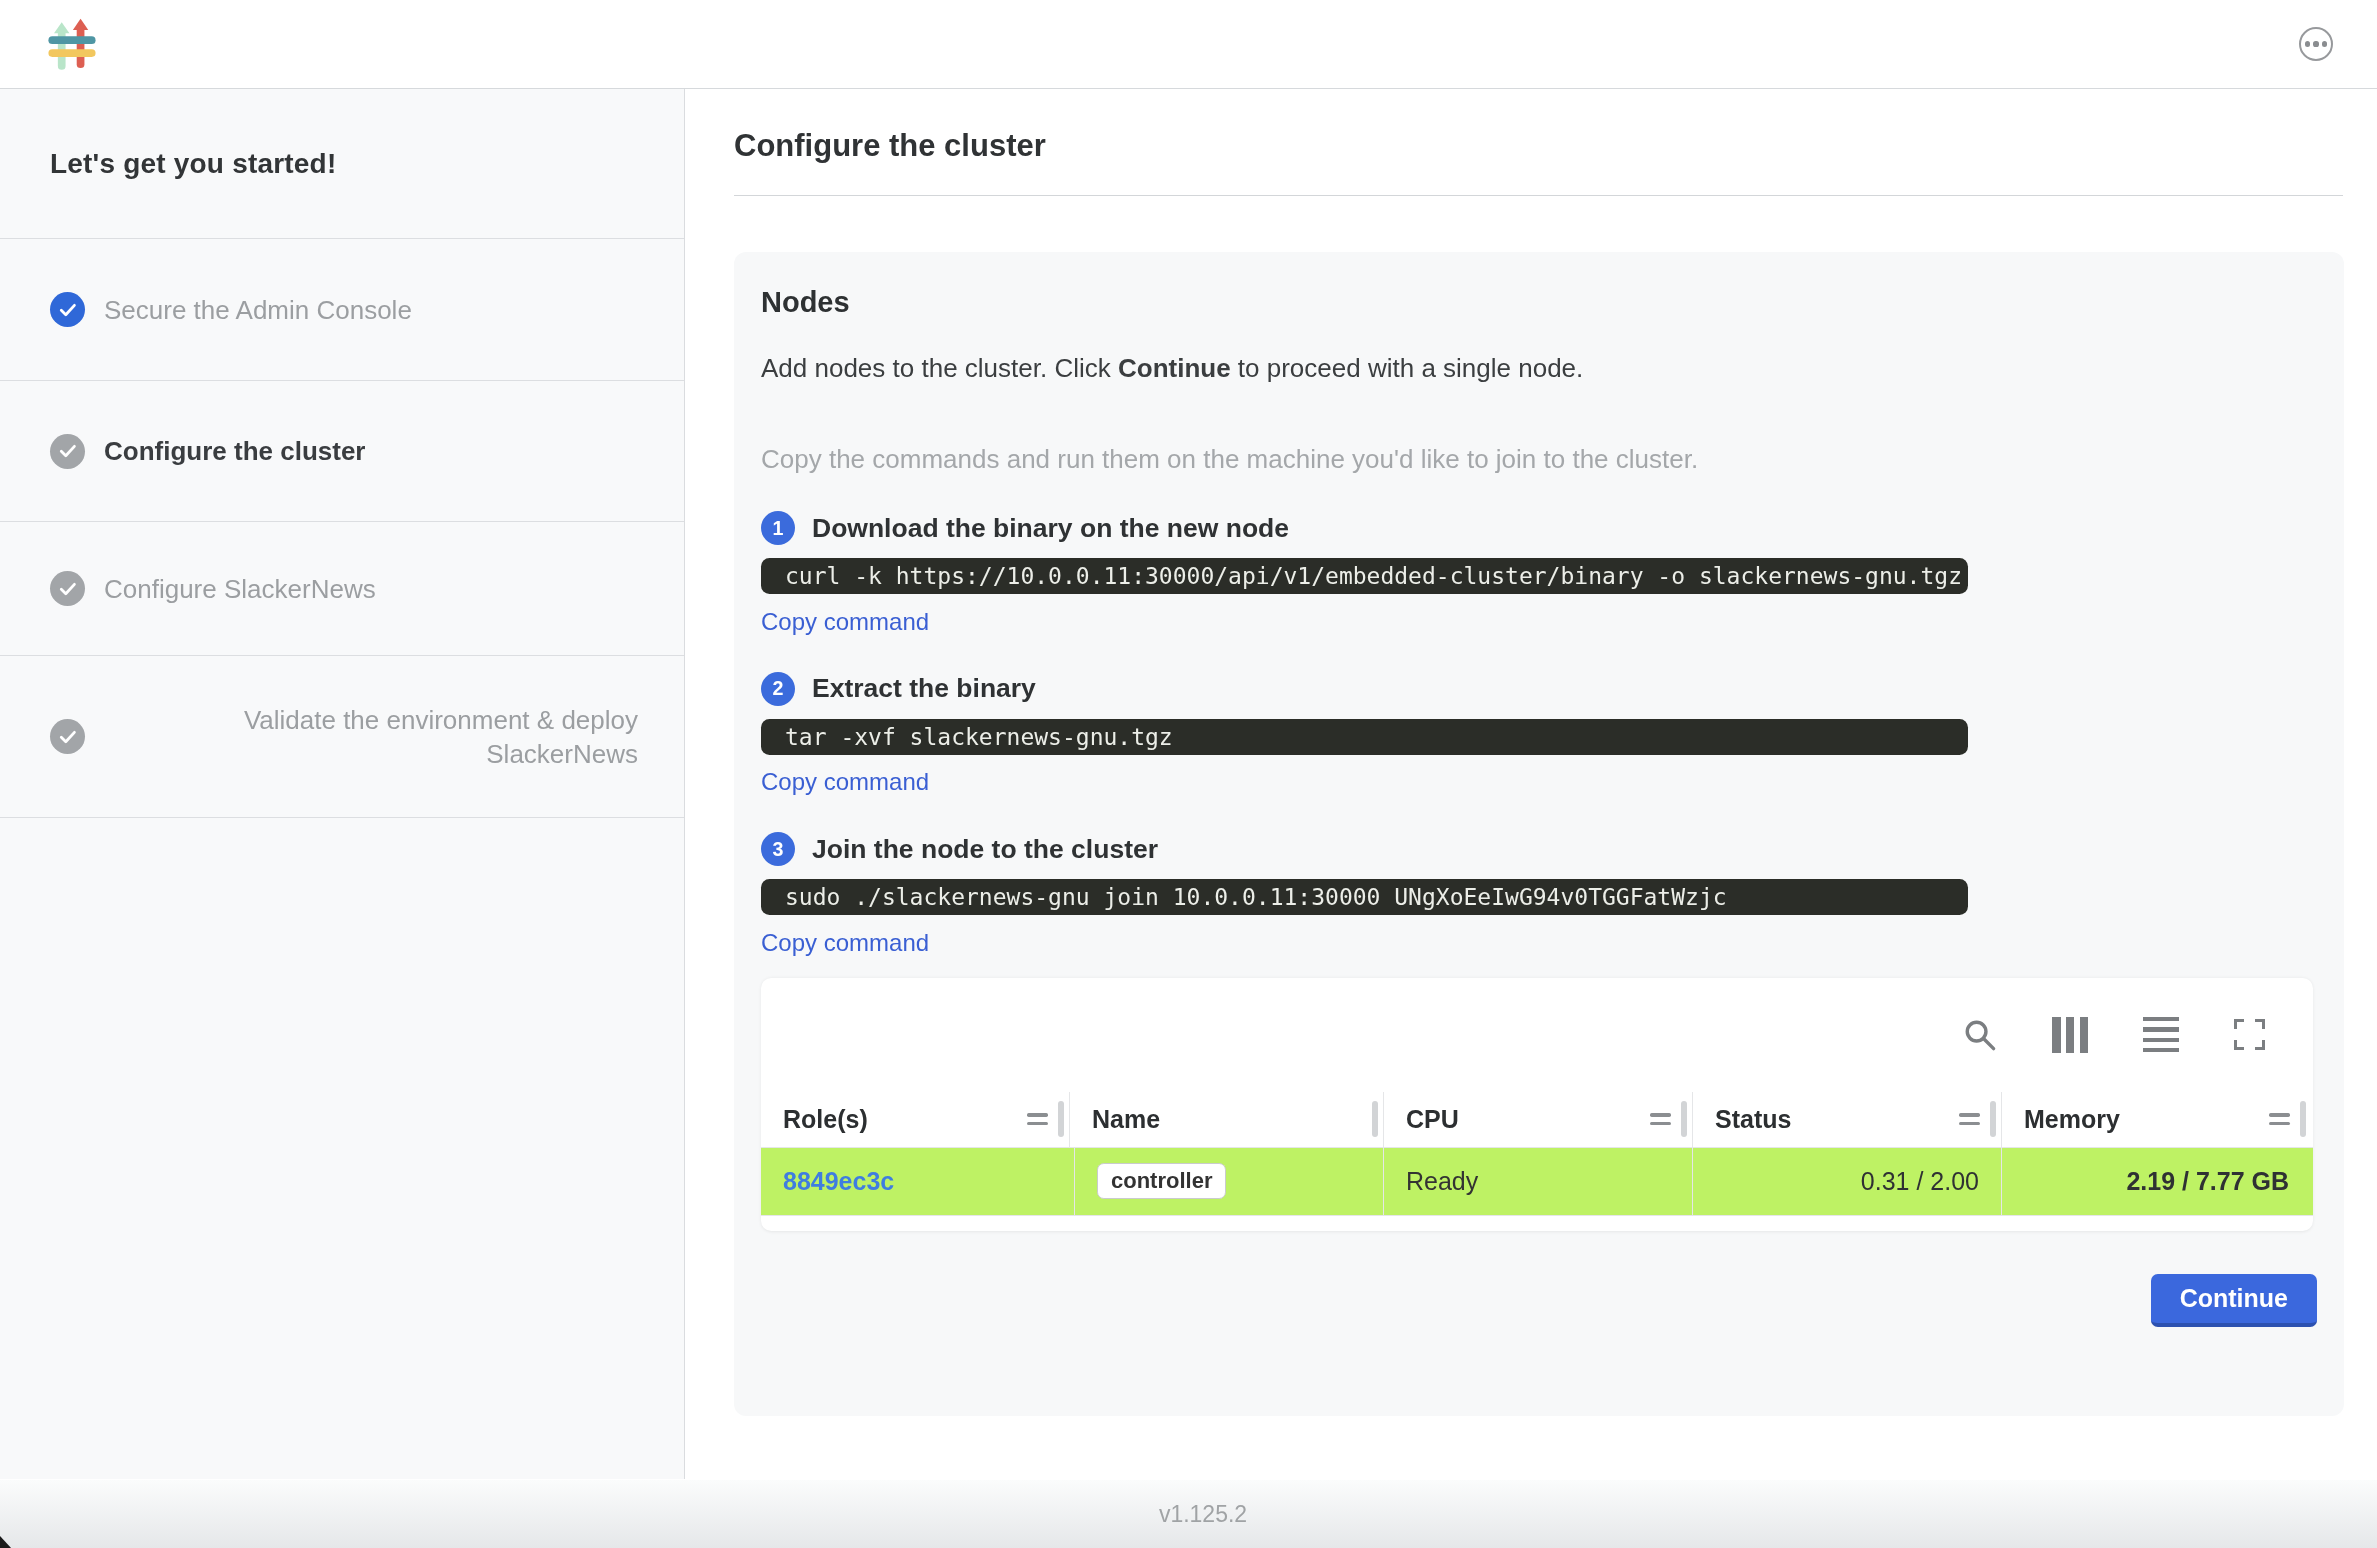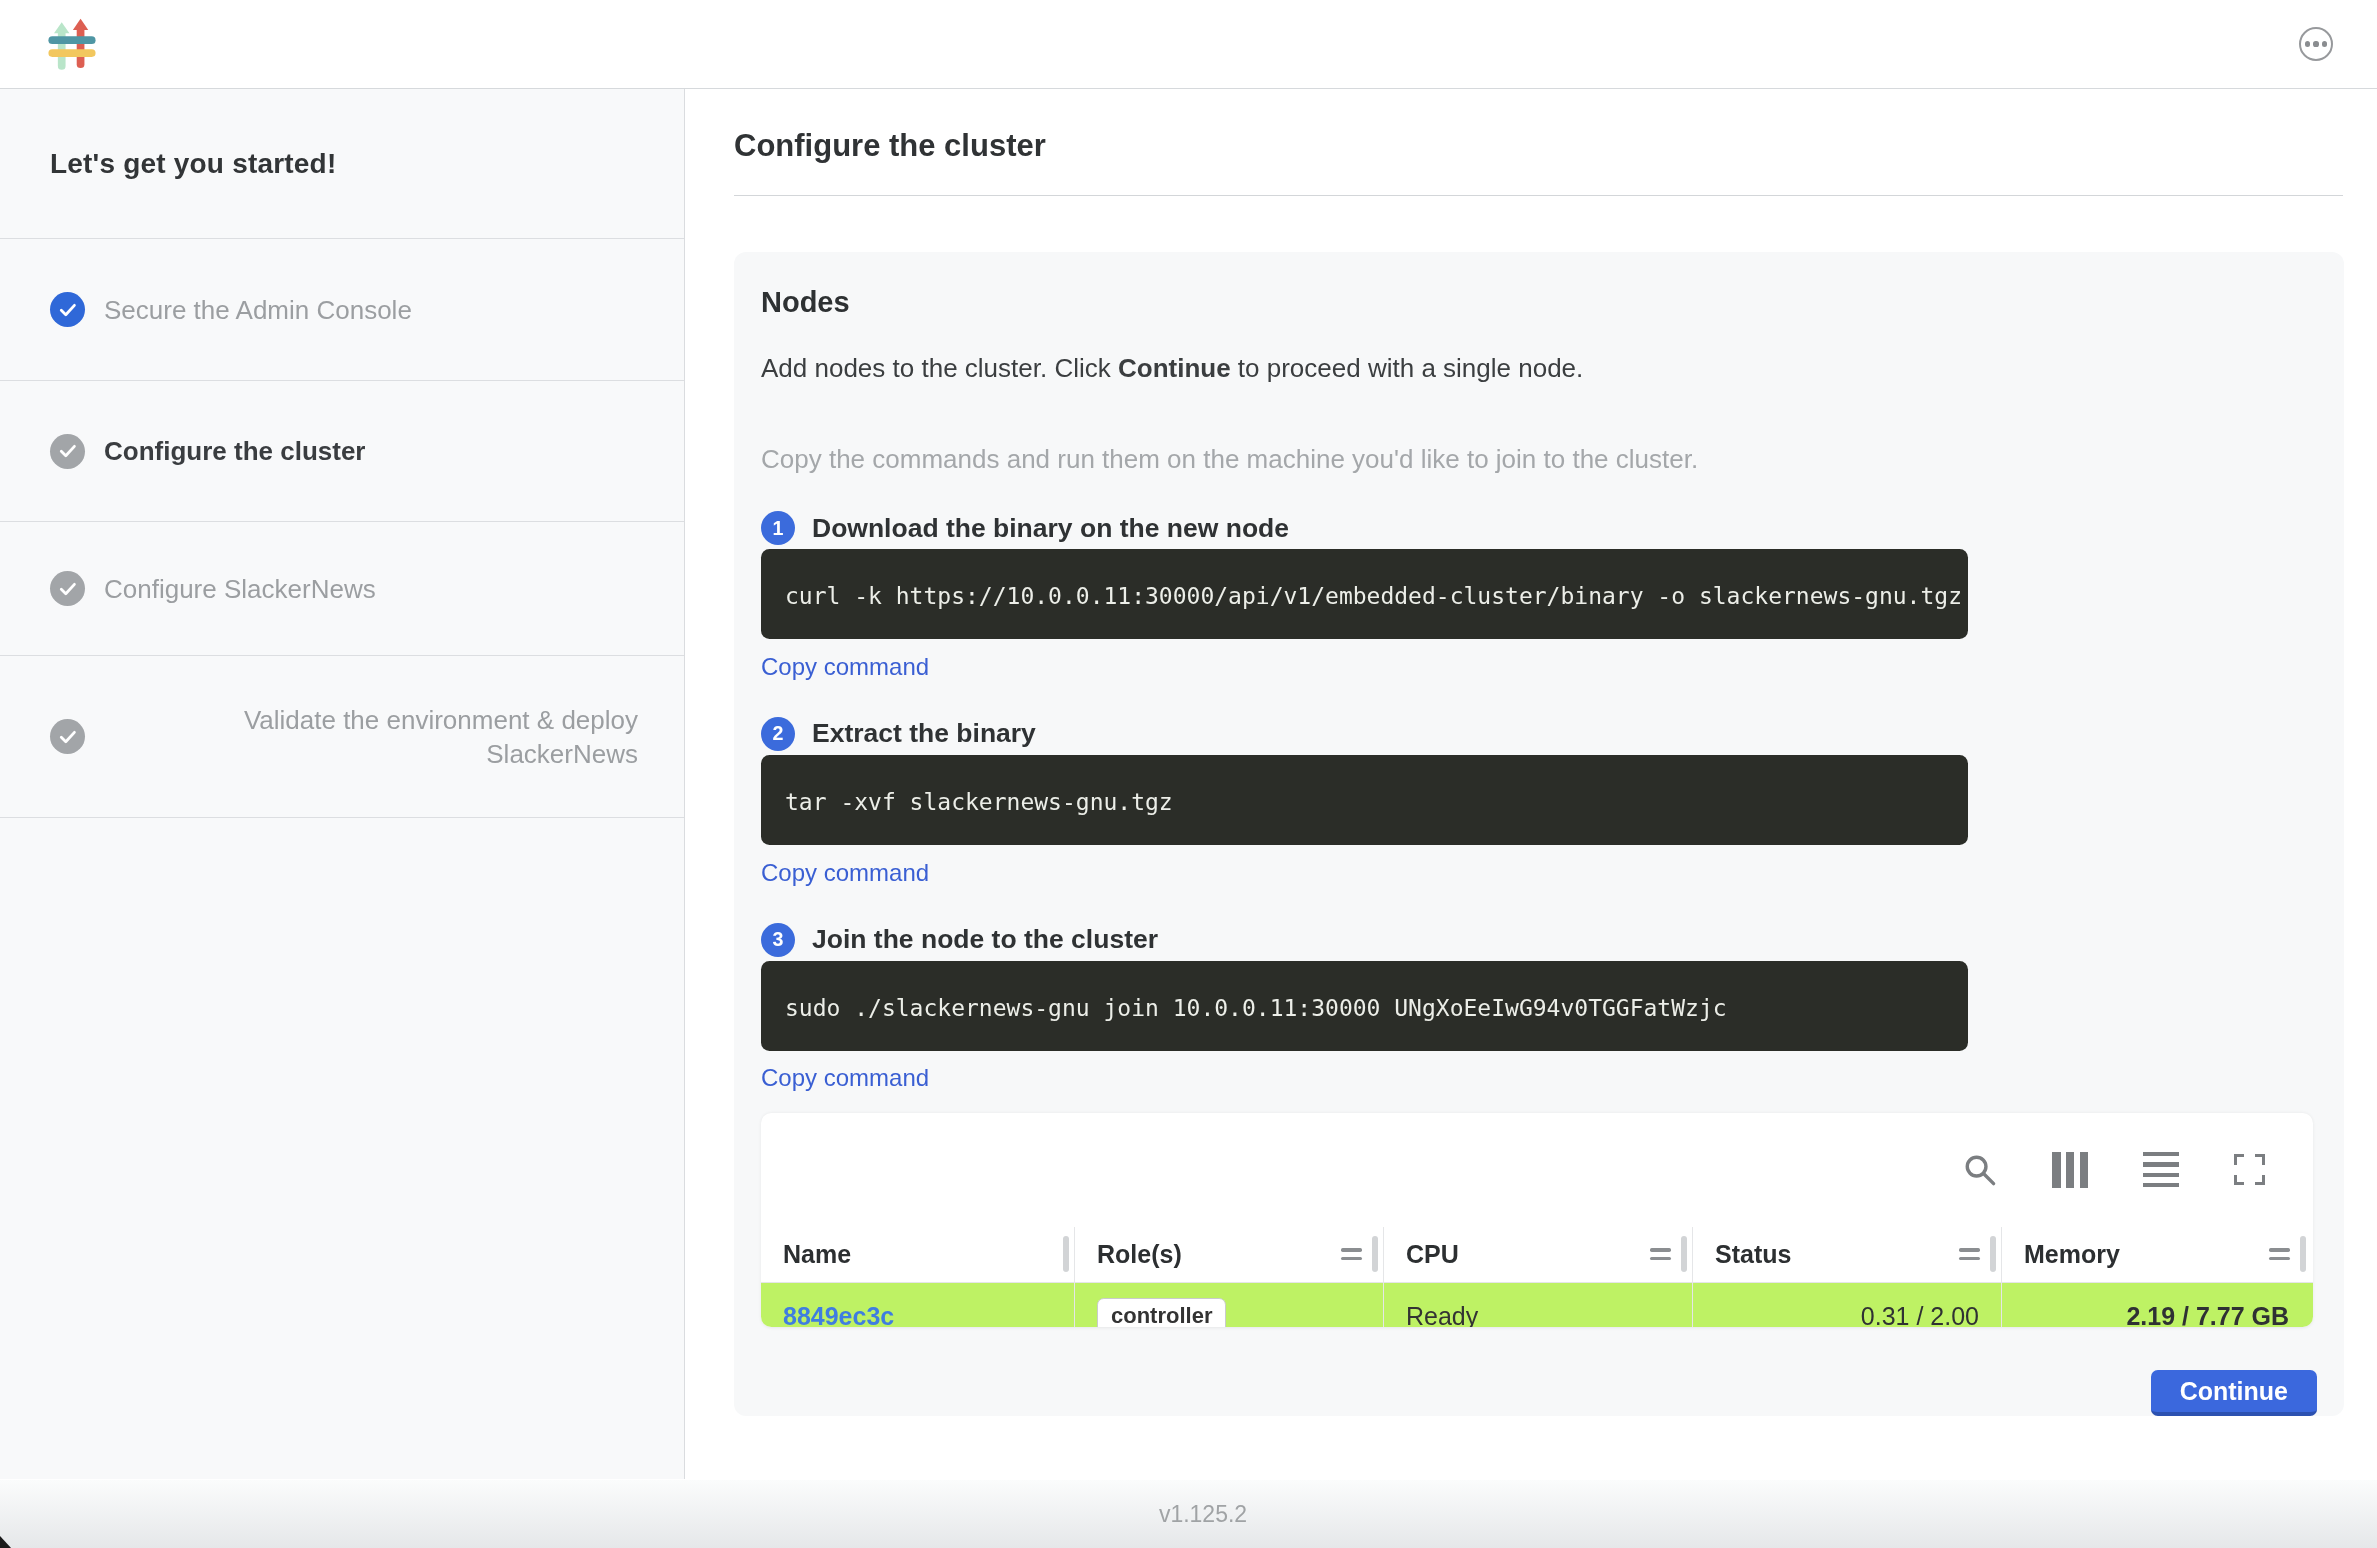--- a/index.html
+++ b/index.html
@@ -64,22 +64,22 @@
   .intro { margin-top:34px; font-size:26px; color:#3b3e40; }
   .muted { margin-top:60px; font-size:26px; color:#a4a7aa; }
 
   .step-head { margin-top:36px; display:flex; align-items:center; gap:17px; }
   .step-num {
     width:34px; height:34px; border-radius:50%; background:#3b6bdc; color:#fff;
     font-size:19.7px; font-weight:bold; display:flex; align-items:center; justify-content:center;
   }
   .step-title { font-size:26.5px; font-weight:bold; color:#2f3234; }
   .codeblock {
-    margin-top:4px; width:1207px; background:#2b2d28; border-radius:8.5px;
-    padding:34px 24px; font-family:"DejaVu Sans Mono", monospace;
+    margin-top:13px; width:1207px; background:#2b2d28; border-radius:8.5px;
+    padding:5px 24px; font-family:"DejaVu Sans Mono", monospace;
     font-size:23px; color:#eceee8; white-space:nowrap; overflow:hidden;
   }
   .copy-link {
     margin-top:13.7px; align-self:flex-start;
     font-size:24px; color:#3a5fd3; text-decoration:none; cursor:pointer;
   }
 
   
   .table-panel {
     margin-top:20.5px; width:1552px; height:253px; background:#fff; border-radius:10.3px;
@@ -265,32 +265,32 @@
           <span class="fs-icon">
               <i class="tl"></i>
               <i class="tr"></i>
               <i class="bl"></i>
               <i class="br"></i>
             </span>
         </button>
       </div>
 
       <div class="grid-row head">
+        <div class="cell c-roles">
+          <span>Role(s)</span>
+            <span class="sp"></span>
+          <span class="eq">
+              <i></i>
+              <i></i>
+            </span>
+          <span class="pill"></span>
+        </div>
         <div class="cell c-name">
           <span>Name</span>
             <span class="sp"></span>
-          <span class="pill"></span>
-        </div>
-        <div class="cell c-roles">
-          <span>Role(s)</span>
-            <span class="sp"></span>
-          <span class="eq">
-              <i></i>
-              <i></i>
-            </span>
           <span class="pill"></span>
         </div>
         <div class="cell c-cpu">
           <span>CPU</span>
             <span class="sp"></span>
           <span class="eq">
               <i></i>
               <i></i>
             </span>
           <span class="pill"></span>

